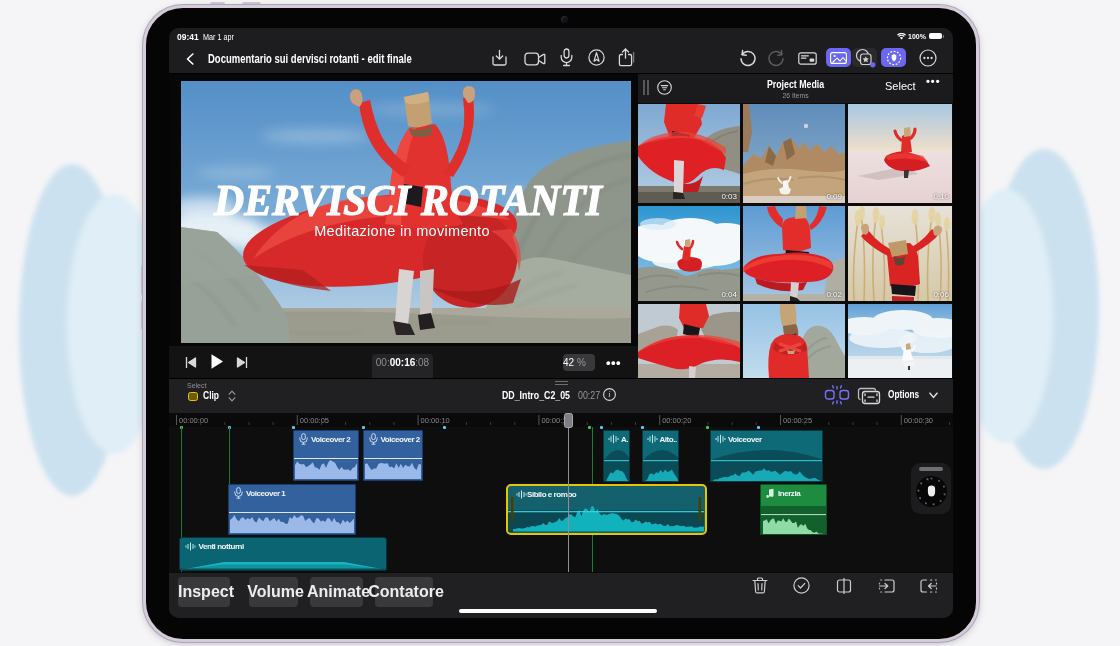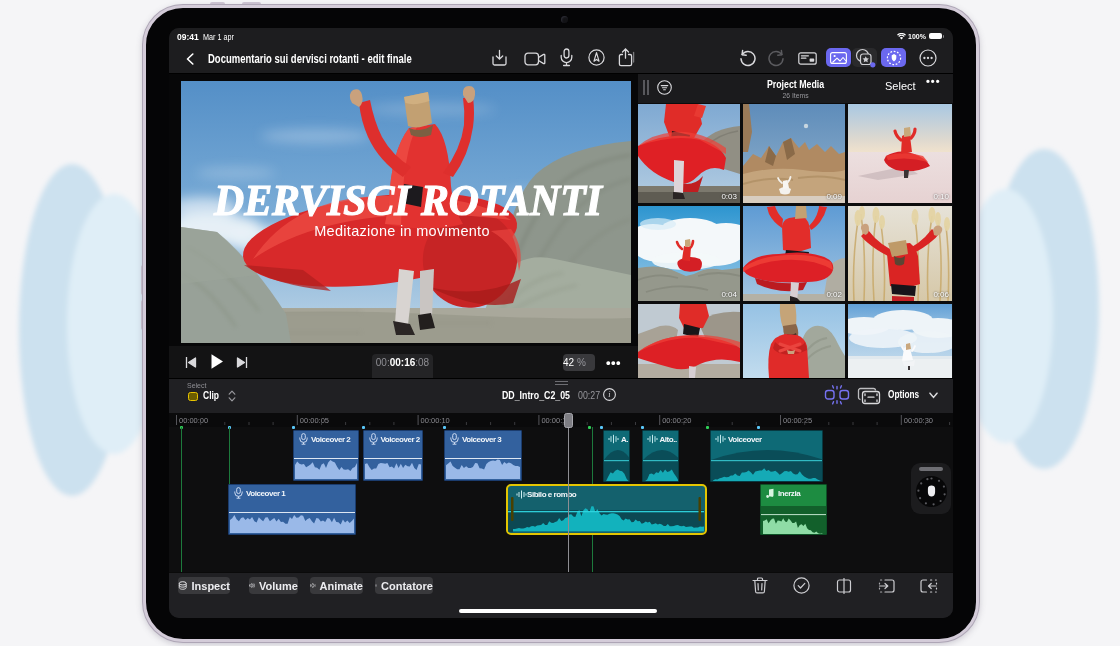--- a/index.html
+++ b/index.html
@@ -5,21 +5,21 @@
 body{font-family:"Liberation Sans",sans-serif;-webkit-font-smoothing:antialiased}
 .abs{position:absolute}
 #device{position:absolute;left:143px;top:4.5px;width:836px;height:637px;background:#050506;border:3px solid #d4ccd9;border-radius:40px;box-shadow:0 0 0 1px #aea6b6, 0 2px 7px rgba(80,70,95,.3)}
 #screen{position:absolute;left:23px;top:20.5px;width:784px;height:590px;border-radius:10px;overflow:hidden;background:#161617}
 .clip{position:absolute;border-radius:1px;overflow:hidden}
 .cliphead{position:absolute;left:1px;top:2px;right:1px;display:flex;align-items:center;height:12px;color:#f2f6fa;font-size:8.5px;font-weight:bold;white-space:nowrap;overflow:hidden}
 .cliphead svg{flex-shrink:0}
 .cliphead span{letter-spacing:-0.45px;font-size:8px}
 .thumb{position:absolute;overflow:hidden}
 .dur{position:absolute;right:3px;bottom:2px;color:#fff;font-size:8px;text-shadow:0 0 2px rgba(0,0,0,.8)}
-.pbtn{position:absolute;height:17px;background:#39393c;border-radius:4px;color:#ededf0;font-size:11px;display:flex;align-items:center;justify-content:center;gap:4px;font-weight:bold}
+.pbtn{position:absolute;height:30px;background:#39393c;border-radius:4px;color:#ededf0;font-size:16px;display:flex;align-items:center;justify-content:center;gap:4px;font-weight:bold}
 </style></head><body>
 
 <svg class="abs" style="left:0;top:0" width="1120" height="646" viewBox="0 0 1120 646">
 <defs>
       <filter id="bgb">
         <feGaussianBlur stdDeviation="2.5"></feGaussianBlur>
       </filter>
     </defs>
 <g filter="url(#bgb)">
 <ellipse cx="72" cy="330" rx="53" ry="166" fill="#cce1ef"></ellipse>
@@ -569,35 +569,20 @@
               <path d="M0.8 4.5 v1.2 a3.7 3.7 0 0 0 7.4 0 V4.5 M4.5 9.4 V11 M2.6 11.2 h3.8"></path>
             </g>
           </svg>
           <span>Voiceover 2</span>
         </div>
 <div style="position:absolute;left:0;right:0;top:27px;height:1.2px;background:#e8eef8;opacity:.95"></div>
 <svg style="position:absolute;left:1px;bottom:1px" width="56" height="22" viewBox="0 0 56 22">
           <polygon points="0,22.44 0.0,6.9 2.2,6.2 4.5,10.2 6.7,13.1 9.0,11.4 11.2,11.5 13.4,7.0 15.7,6.0 17.9,6.3 20.2,6.8 22.4,6.1 24.6,10.2 26.9,9.5 29.1,11.6 31.4,6.2 33.6,11.0 35.8,6.7 38.1,11.0 40.3,7.8 42.6,9.3 44.8,9.4 47.0,5.8 49.3,11.1 51.5,13.1 53.8,6.9 56.0,7.5 56,22.44" fill="#9ab9e8"></polygon>
         </svg>
 </div>
-<div class="clip" style="left:275px;top:402px;width:78px;height:51px;background:#33619e;border:1px solid #1b3c6e">
-<div class="cliphead">
-          <svg width="9" height="12" viewBox="0 0 9 12" style="margin:0 3px 0 4px">
-            <g fill="none" stroke="#cfdcf2" stroke-width="1">
-              <rect x="2.7" y="0.6" width="3.6" height="6" rx="1.8"></rect>
-              <path d="M0.8 4.5 v1.2 a3.7 3.7 0 0 0 7.4 0 V4.5 M4.5 9.4 V11 M2.6 11.2 h3.8"></path>
-            </g>
-          </svg>
-          <span>Voiceover 3</span>
-        </div>
-<div style="position:absolute;left:0;right:0;top:27px;height:1.2px;background:#e8eef8;opacity:.95"></div>
-<svg style="position:absolute;left:1px;bottom:1px" width="74" height="22" viewBox="0 0 74 22">
-          <polygon points="0,22.44 0.0,8.2 2.2,6.6 4.5,4.5 6.7,9.1 9.0,10.8 11.2,12.3 13.5,12.3 15.7,8.0 17.9,11.1 20.2,9.2 22.4,11.0 24.7,11.1 26.9,10.0 29.2,6.1 31.4,6.3 33.6,11.3 35.9,11.4 38.1,12.6 40.4,7.0 42.6,5.0 44.8,4.1 47.1,3.6 49.3,4.0 51.6,2.5 53.8,3.1 56.1,7.9 58.3,5.0 60.5,6.8 62.8,5.4 65.0,6.3 67.3,7.9 69.5,9.1 71.8,9.1 74.0,10.1 74,22.44" fill="#9ab9e8"></polygon>
-        </svg>
-</div>
 <div class="clip" style="left:434px;top:402px;width:27px;height:52px;background:#0e6a76;border:1px solid #063a42">
 <svg style="position:absolute;left:0;top:0" width="27" height="52" viewBox="0 0 27 52">
 <path d="M0 52 L 0 29 Q 14 9 27 29 L 27 52 Z" fill="#0a4d58"></path>
 <polygon points="0,20.8 0.0,19.2 2.3,14.5 4.6,10.3 6.9,11.6 9.2,8.8 11.5,7.5 13.8,8.7 16.1,9.3 18.4,11.8 20.7,16.9 23.0,19.5 23,20.8" fill="#15aab6" transform="translate(2 31)"></polygon>
 <rect x="0" y="29" width="27" height="1.2" fill="#35c6cf" opacity=".9"></rect>
 </svg>
 <div class="cliphead">
           <svg width="11" height="10" viewBox="0 0 11 10" style="margin:0 2px 0 3px">
             <g stroke="#bfe8ec" stroke-width="1" fill="none">
               <path d="M1 4 v2 M3 2.2 v5.6 M5.5 0.8 v8.4 M8 2.2 v5.6 M10 4 v2"></path>
@@ -672,20 +657,35 @@
 <svg style="position:absolute;left:0;top:0" width="66.5" height="51" viewBox="0 0 66.5 51">
 <rect x="0" y="21" width="66.5" height="30" fill="#12602b"></rect>
 <polygon points="0,21.419999999999998 0.0,6.1 1.8,5.6 3.7,4.3 5.5,8.2 7.4,5.5 9.2,3.7 11.0,3.6 12.9,8.8 14.7,5.5 16.5,5.7 18.4,6.5 20.2,3.2 22.1,6.4 23.9,7.0 25.7,3.4 27.6,5.6 29.4,8.0 31.2,7.9 33.1,6.6 34.9,12.9 36.8,10.0 38.6,9.3 40.4,10.9 42.3,8.7 44.1,13.2 46.0,15.0 47.8,15.2 49.6,17.2 51.5,17.8 53.3,16.4 55.1,18.2 57.0,18.8 58.8,18.5 60.7,19.3 62.5,20.3 62.5,21.419999999999998" fill="#8fdca6" transform="translate(2 30)"></polygon>
 <rect x="0" y="29" width="66.5" height="1.1" fill="#d8f5e2" opacity=".8"></rect>
 </svg>
 <div class="cliphead">
           <svg width="9" height="11" viewBox="0 0 9 11" style="margin:0 3px 0 4px">
             <path d="M3 8.5 V1.5 L7.5 0.8 V7.5 M3 8.5 a1.4 1.4 0 1 1 -2.8 0 a1.4 1.4 0 0 1 2.8 0 M7.5 7.5 a1.4 1.4 0 1 1 -2.8 0 a1.4 1.4 0 0 1 2.8 0" fill="#d9f5e1" stroke="none"></path>
           </svg>
           <span>Inerzia</span>
+        </div>
+</div>
+<div class="clip" style="left:9.5px;top:509px;width:208px;height:34px;background:#0b6471;border:1px solid #05343c;border-radius:3px">
+<svg style="position:absolute;left:0;bottom:0" width="208" height="14" viewBox="0 0 208 14">
+<polygon points="0,14 44,6 164,6 208,14" fill="#16b5bf"></polygon>
+<polygon points="0,14 42,8.5 166,8.5 208,14" fill="#0e95a0"></polygon>
+<rect x="0" y="12.5" width="208" height="1.5" fill="#0a515c"></rect>
+</svg>
+<div class="cliphead">
+          <svg width="11" height="11" viewBox="0 0 11 11" style="margin:0 3px 0 4px">
+            <g stroke="#bfe8ec" stroke-width="1" fill="none">
+              <path d="M1 4.5 v2 M3 3 v5 M5.5 1.5 v8 M8 3 v5 M10 4.5 v2"></path>
+            </g>
+          </svg>
+          <span>Venti notturni</span>
         </div>
 </div>
 
 <div class="abs" style="left:742px;top:435px;width:40px;height:51px;background:#1c1c1e;border-radius:9px"></div>
 <div class="abs" style="left:750px;top:439px;width:24px;height:3.5px;background:#6e6e73;border-radius:2px"></div>
 <svg class="abs" style="left:746px;top:447px" width="33" height="33" viewBox="0 0 33 33">
 <circle cx="16.5" cy="16.5" r="15.5" fill="#070708"></circle>
 <g fill="#5a5a5f">
 <circle cx="16.5" cy="3.5" r="1.1"></circle>
           <circle cx="24" cy="5.8" r="1.1"></circle>

